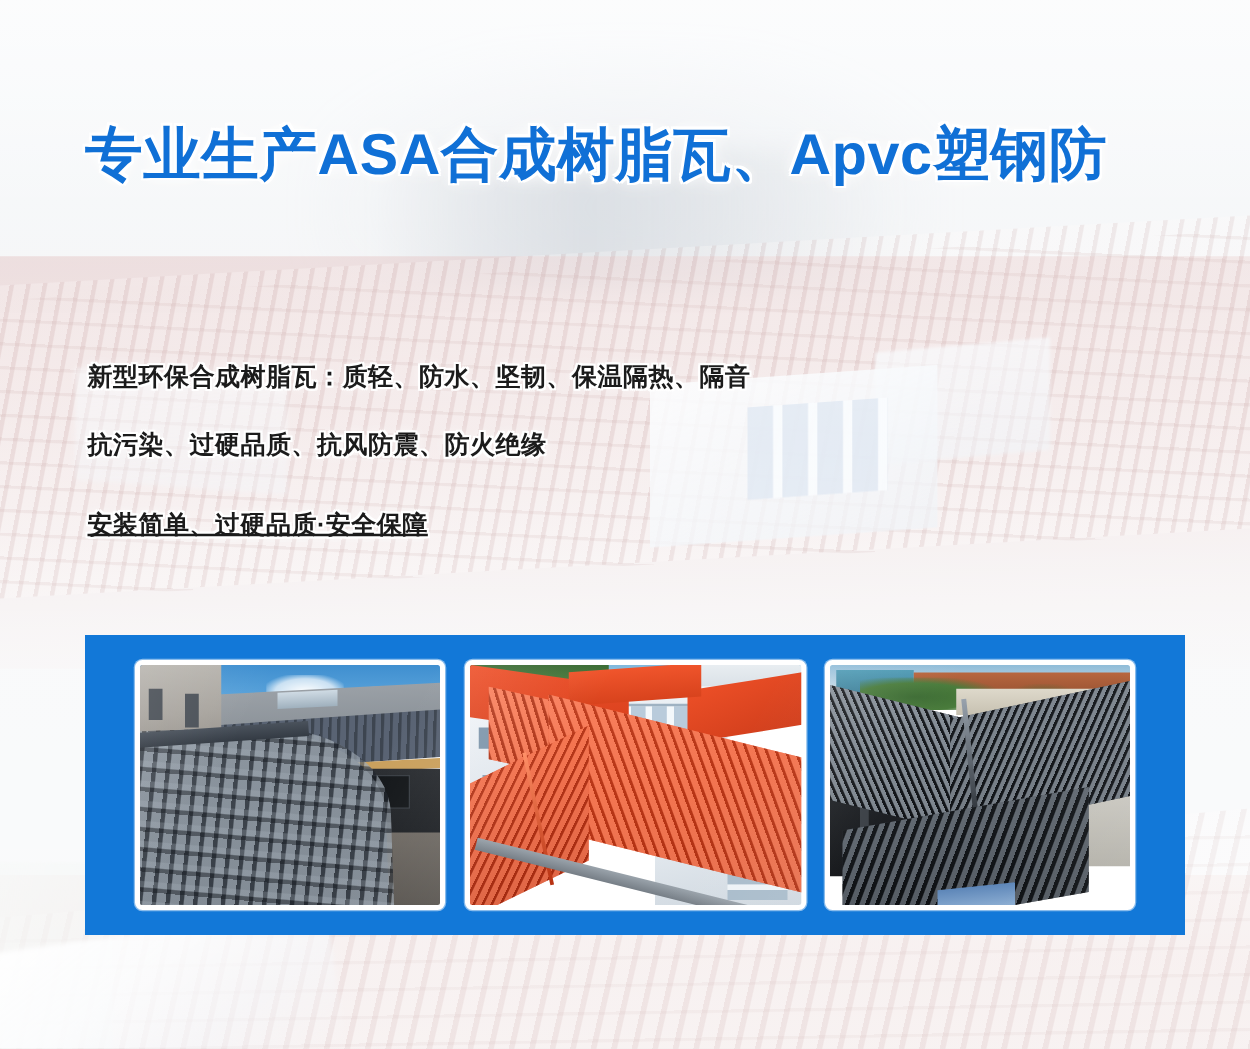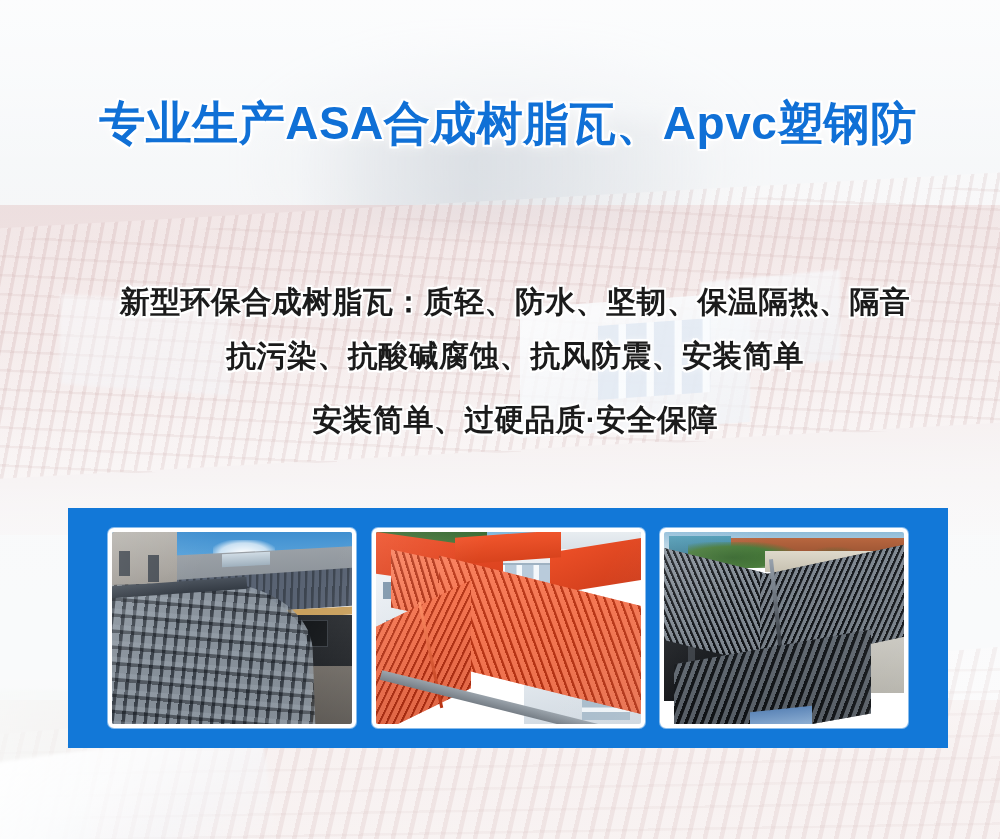--- a/index.html
+++ b/index.html
@@ -201,21 +201,20 @@
       rgba(255,255,255,0.52) 64%,
       rgba(255,255,255,0.58) 82%,
       rgba(255,255,255,0.50) 100%);
   }
 
   
   .content {
     position: absolute;
     inset: 0;
     z-index: 5;
-    text-align: center;
   }
 
   .headline {
     position: absolute;
     left: 68px;
     top: 92px;
     width: 880px;
   }
   .headline-line {
     font-size: 46px;
@@ -233,34 +232,34 @@
        0 0 18px rgba(255,255,255,0.75);
   }
 
   .sublines {
     position: absolute;
     left: 70px;
     top: 275px;
     width: 890px;
   }
   .subline {
-    font-size: 30px;
+    font-size: 20px;
     line-height: 54px;
     font-weight: 700;
     color: #1b1b1b;
     letter-spacing: 0.4px;
     white-space: nowrap;
     text-shadow:
        1.6px 0 0 #ffffff, -1.6px 0 0 #ffffff,
        0 1.6px 0 #ffffff, 0 -1.6px 0 #ffffff,
        1.6px 1.6px 0 #ffffff, -1.6px 1.6px 0 #ffffff,
        1.6px -1.6px 0 #ffffff, -1.6px -1.6px 0 #ffffff,
        0 0 9px rgba(255,255,255,0.95);
   }
-  .subline.spaced { margin-top: 10px; }
+  .subline.spaced { margin-top: 10px; text-decoration: underline; }
 
   
   .gallery {
     position: absolute;
     left: 68px;
     top: 508px;
     width: 880px;
     height: 240px;
     background: #1278d8;
     display: flex;
@@ -608,21 +607,21 @@
   </div>
 
   <div class="content">
 
     <div class="headline">
       <div class="headline-line">专业生产ASA合成树脂瓦、Apvc塑钢防</div>
     </div>
 
     <div class="sublines">
       <div class="subline">新型环保合成树脂瓦：质轻、防水、坚韧、保温隔热、隔音</div>
-      <div class="subline">抗污染、抗酸碱腐蚀、抗风防震、安装简单</div>
+      <div class="subline">抗污染、过硬品质、抗风防震、防火绝缘</div>
       <div class="subline spaced">安装简单、过硬品质·安全保障</div>
     </div>
 
     <div class="gallery">
 
       <div class="photo photo-1">
         <div class="photo-inner">
           <div class="p1-sky"></div>
           <div class="p1-cloud-a"></div>
           <div class="p1-cloud-b"></div>

